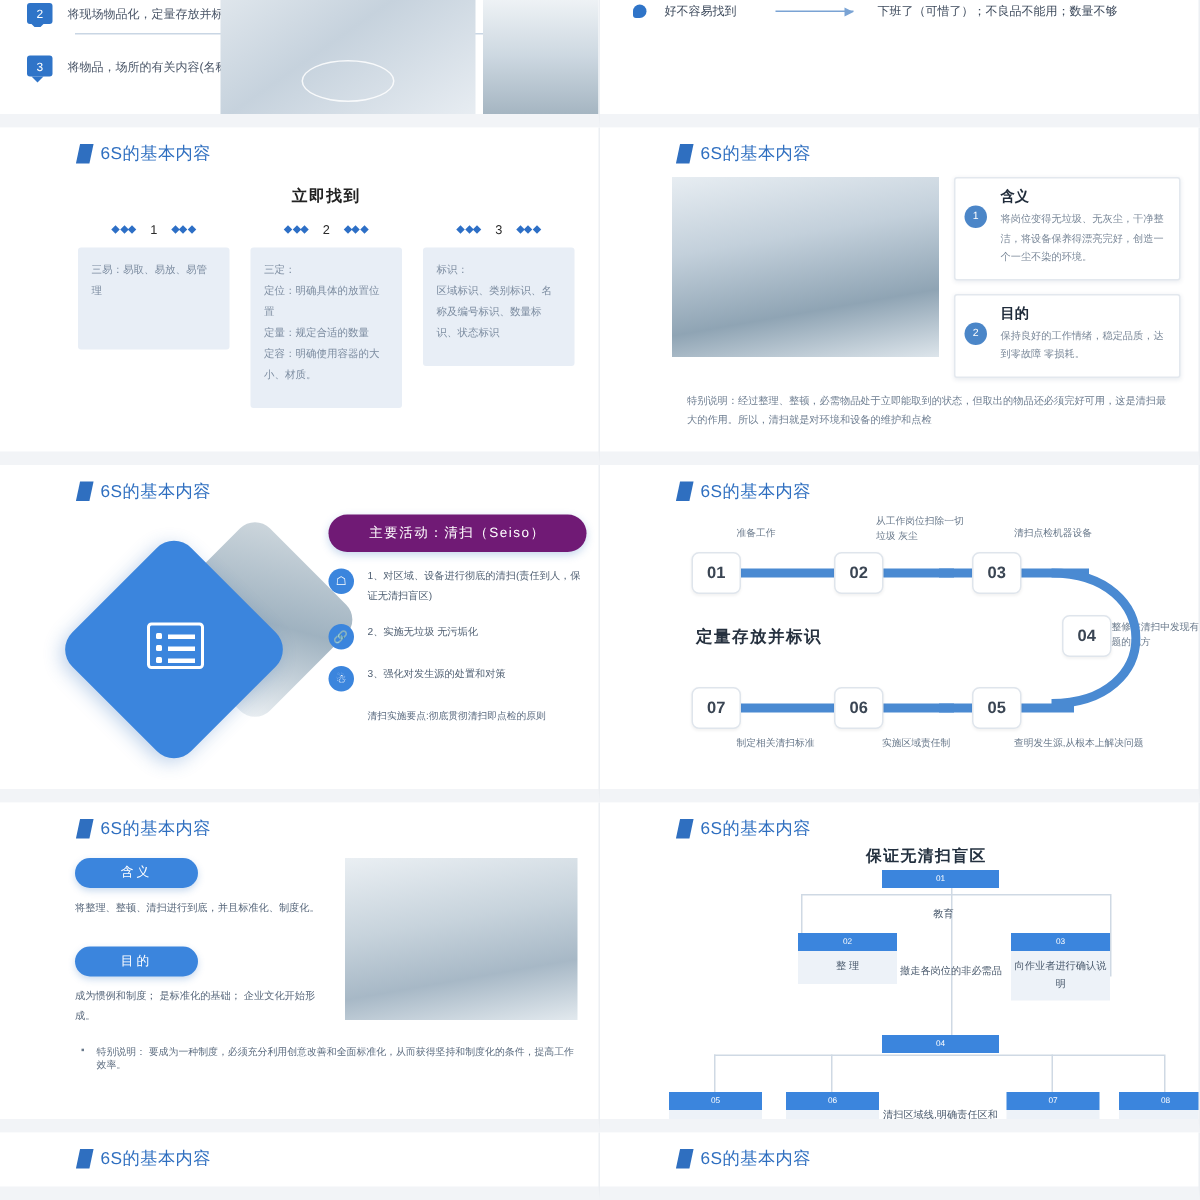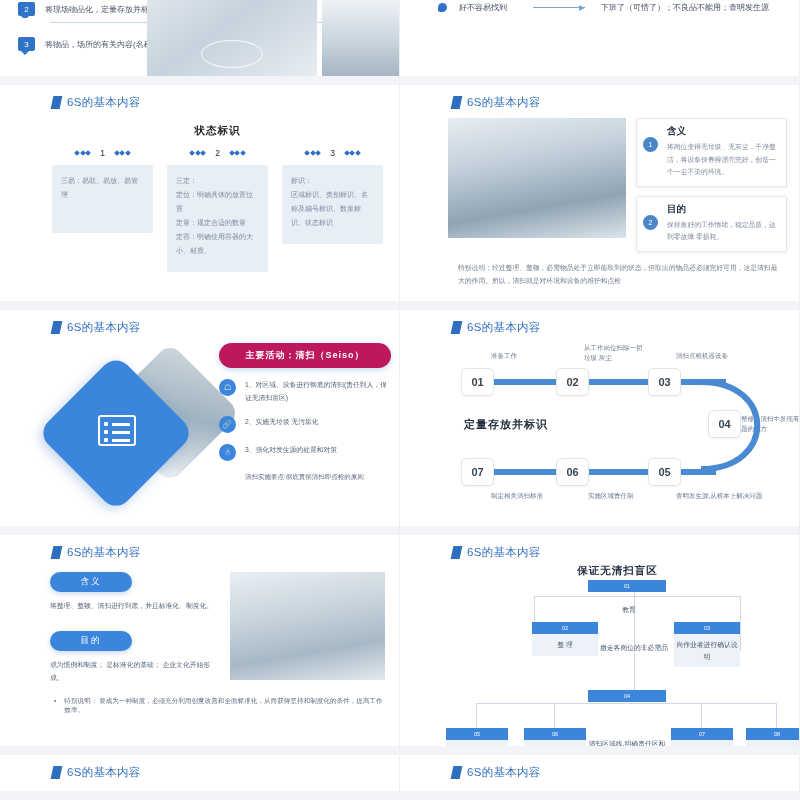--- a/index.html
+++ b/index.html
@@ -53,21 +53,21 @@
   .ph.office { background:
       linear-gradient(180deg,#eef2f5 0%,#cdd8e1 45%,#9fb0bd 100%); }
   .img-a { width:170px; height:82px; }
   .img-b { width:77px; height:82px; }
   .img-a:after{ content:""; display:block; width:60px; height:26px; margin:40px auto 0;
      border:1px solid rgba(255,255,255,.85); border-radius:50%; }
 
   
   .s2 { padding:0; }
   .s2-line { display:flex; align-items:center; padding-left:22px; }
-  .s2-line.a { margin-top:2px;margin-left:16px; }
+  .s2-line.a { margin-top:2px; }
   .s2-line.b { margin-top:26px; }
   .dot { width:9px; height:9px; border-radius:50% 50% 50% 2px; background:#2f74c8; flex:none; }
   .s2-l { font-size:8px; color:#3d4a5c; width:74px; margin-left:12px; }
   .arrow { width:52px; height:1px; background:#7aa3d4; position:relative; }
   .arrow:after{ content:""; position:absolute; right:0; top:-2.5px;
     border-left:6px solid #7aa3d4; border-top:3px solid transparent; border-bottom:3px solid transparent;}
   .s2-r { font-size:8px; color:#3d4a5c; margin-left:16px; white-space:nowrap; }
 
   
   .s3-title { text-align:center; font-size:10.5px; font-weight:bold; color:#222; margin-top:14px; letter-spacing:1px;}
@@ -115,22 +115,22 @@
     box-shadow:0 4px 12px rgba(45,110,190,.30);
   }
   .dia-icon {
     position:absolute; left:44px; top:58px; width:38px; height:31px;
     border:2.5px solid #fff; border-radius:3px;
   }
   .dia-icon b { position:absolute; left:4px; width:4px; height:4px; background:#fff; border-radius:1px; display:block; }
   .dia-icon s { position:absolute; left:12px; height:2.5px; background:#fff; display:block; text-decoration:none; }
   .s5-right { position:absolute; left:183px; top:8px; right:8px; }
   .pill {
-    background:#be185d; color:#fff; border-radius:16px; text-align:center;
-    font-size:9px; font-weight:bold; padding:6px 0; letter-spacing:1px;
+    background:#701a75; color:#fff; border-radius:16px; text-align:center;
+    font-size:9px; font-weight:normal; padding:6px 0; letter-spacing:1px;
     box-shadow:0 2px 6px rgba(45,110,190,.28);
   }
   .b-row { display:flex; align-items:flex-start; gap:9px; margin-top:11px; }
   .b-ico { width:17px; height:17px; border-radius:50%; background:#3b85dd; flex:none;
     display:flex; align-items:center; justify-content:center; color:#fff; font-size:8px; }
   .b-txt { font-size:6.8px; color:#4f5f72; line-height:1.9; }
   .s5-foot { font-size:6.5px; color:#5b6b80; margin-top:12px; margin-left:26px; }
 
   
   .flow { position:relative; height:180px; margin-top:4px; }
@@ -186,30 +186,30 @@
       <div class="ph img-a"></div>
       <div class="ph img-b office"></div>
     </div>
   </div>
 
   <div class="slide h1 s2">
     <div class="s2-line a">
       <span class="dot"></span>
       <span class="s2-l">好不容易找到</span>
       <span class="arrow"></span>
-      <span class="s2-r">下班了（可惜了）；不良品不能用；查明发生源</span>
+      <span class="s2-r">下班了（可惜了）；不良品不能用；数量不够</span>
     </div>
   </div>
 
   <div class="slide h2">
     <div class="sl-head">
       <span class="sl-mark"></span>
       <span class="sl-title">6S的基本内容</span>
     </div>
-    <div class="s3-title">状态标识</div>
+    <div class="s3-title">立即找到</div>
     <div class="cards">
 
       <div class="card-col">
         <div class="card-hd">
           <span class="diam">
               <i></i>
               <i></i>
               <i></i>
             </span>
           <span>1</span>

